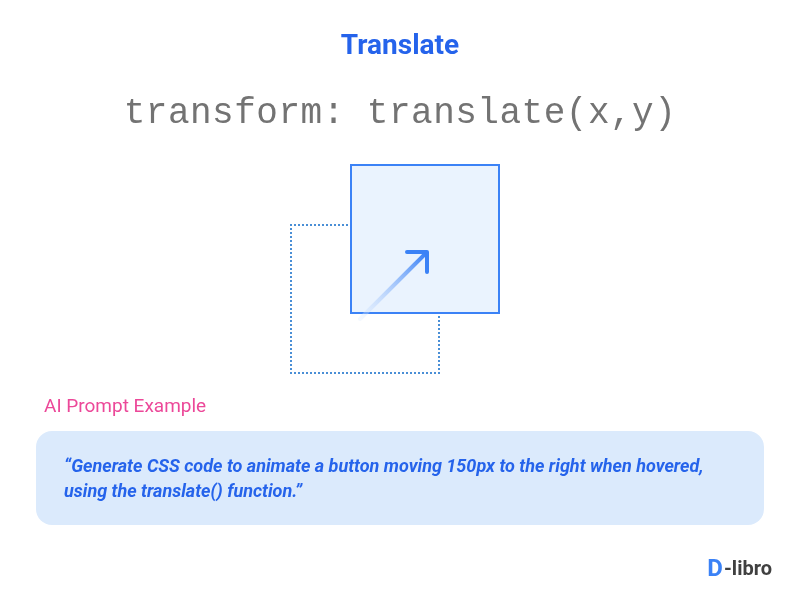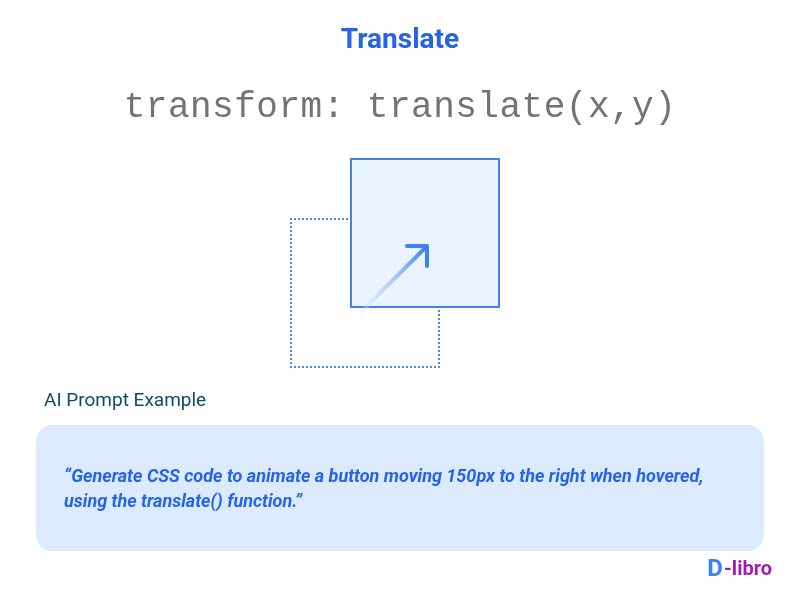--- a/index.html
+++ b/index.html
@@ -10,21 +10,21 @@
     body {
       width: 800px;
       height: 600px;
       background: #ffffff;
       font-family: -apple-system, BlinkMacSystemFont, 'Segoe UI', Roboto, sans-serif;
       position: relative;
       overflow: hidden;
     }
     .title {
       text-align: center;
-      padding-top: 22px;
+      padding-top: 28px;
       font-size: 28px;
       font-weight: 700;
       color: #2563eb;
     }
     .code-syntax {
       text-align: center;
       margin-top: 32px;
       font-family: 'Courier New', Courier, monospace;
       font-size: 36px;
       font-weight: 500;
@@ -58,30 +58,30 @@
     .arrow-svg {
       position: absolute;
       left: 95px;
       top: 50px;
       width: 120px;
       height: 120px;
       pointer-events: none;
     }
     .section-label {
       font-size: 19px;
-      color: #0c4a6e;
+      color: #ec4899;
       font-weight: 400;
       margin-left: 44px;
       margin-top: 10px;
     }
     .prompt-box {
       margin: 14px 36px 0 36px;
       background: #dbeafc;
       border-radius: 16px;
-      padding: 38px 28px;
+      padding: 22px 28px;
       font-style: italic;
       font-weight: 700;
       font-size: 18px;
       color: #2563eb;
       line-height: 1.4;
     }
     .logo {
       position: absolute;
       bottom: 18px;
       right: 28px;
@@ -89,21 +89,21 @@
       align-items: center;
       font-size: 20px;
       font-weight: 700;
     }
     .logo-d {
       color: #3b82f6;
       font-size: 24px;
       margin-right: 1px;
     }
     .logo-text {
-      color: #a21caf;
+      color: #404040;
     }
   </style>
 </head>
 <body>
 
 <div class="title">Translate</div>
 
 <div class="code-syntax">transform: translate(x,y)</div>
 
 <div class="diagram">

